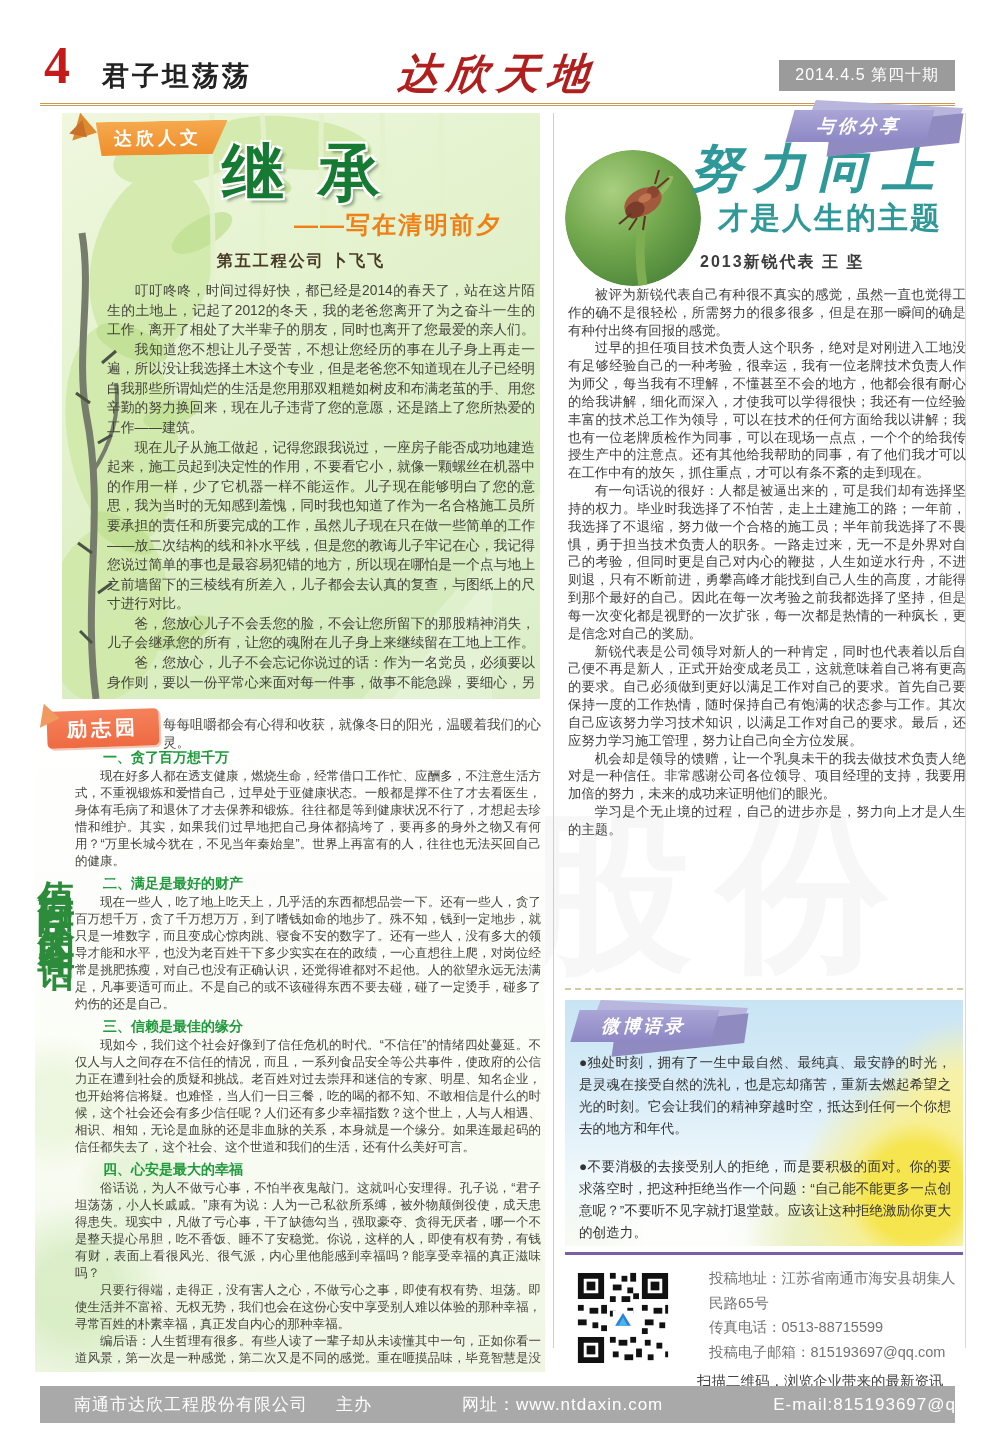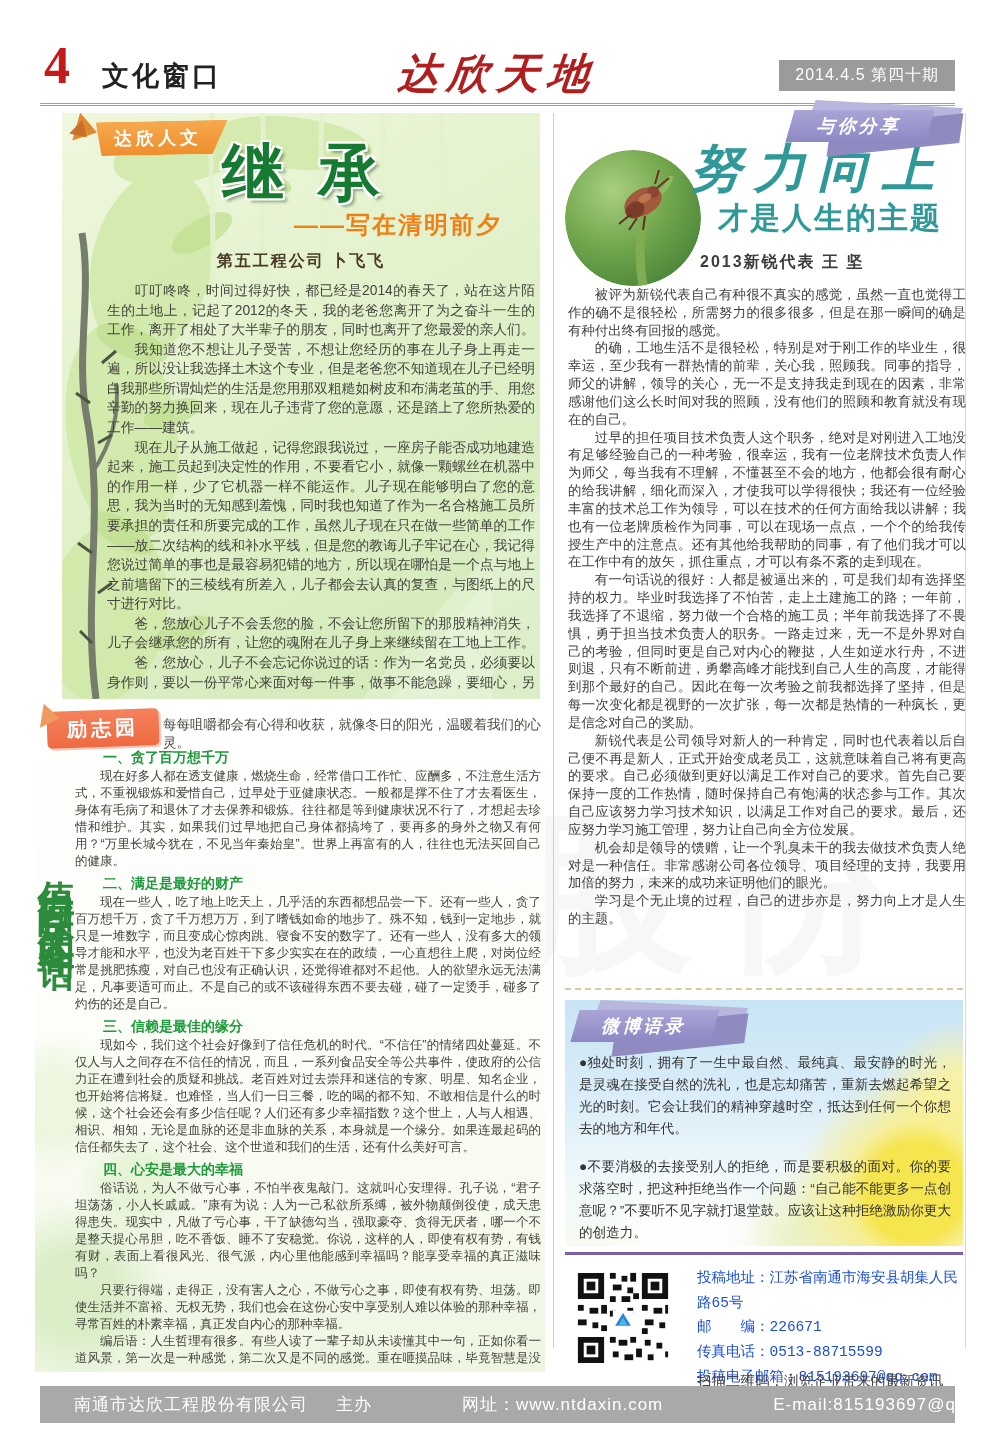--- a/index.html
+++ b/index.html
@@ -70,21 +70,21 @@
        radial-gradient(circle at 30% 95%, rgba(255,255,255,.8) 0 40px, transparent 80px),
        linear-gradient(180deg,#c8e4f4 0%, #daedf8 40%, #eef7fb 70%, #f8fbf2 100%); }
   .rb-weibo { left:10px; top:10px; position:absolute; }
   .weibo-quotes { position:absolute; left:14px; top:52px; width:372px; }
   .weibo-quotes p { font-size:13.6px; line-height:1.62; color:#333; text-align:justify; margin-bottom:16px; }
 
   
   .purple-line { position:absolute; left:565px; top:1252px; width:398px; height:3px; background:#7a5fa8; }
   .contact { position:absolute; left:575px; top:1266px; width:388px; height:104px; }
   .qr { position:absolute; left:0; top:4px; width:96px; height:96px; }
-  .contact-lines { position:absolute; left:122px; top:0; font-family:Liberation Mono, monospace; font-size:14.5px; color:#1d4ed8; line-height:1.7; }
+  .contact-lines { position:absolute; left:134px; top:0; font-family:Liberation Sans, sans-serif; font-size:14.5px; color:#737373; line-height:1.7; }
   .qr-caption { position:absolute; left:122px; top:104px; font-family:"DejaVu Serif",serif; font-size:14.5px; color:#444; line-height:1.6; }
   .qr-caption .url { font-size:13.5px; letter-spacing:1px; }
 
   
   .footer { position:absolute; left:40px; top:1386px; width:915px; height:37px; background:#a9a9a9; color:#fff; display:flex; align-items:center; font-size:17px; letter-spacing:1px; padding:0 34px; }
   .footer span { white-space:nowrap; }
   .footer .f-pub { margin-right:28px; }
   .footer .f-role { margin-right:90px; }
   .footer .f-web { margin-right:110px; }
 
@@ -92,21 +92,21 @@
 </style>
 </head>
 <body>
 
 <div class="page">
 
   <div class="watermark">达欣股份</div>
 
   <div class="header">
     <div class="pageno">4</div>
-    <div class="section-name">文化窗口</div>
+    <div class="section-name">君子坦荡荡</div>
     <div class="masthead">达欣天地</div>
     <div class="issue-box">2014.4.5 第四十期</div>
   </div>
 
   <div class="left-panel">
     <svg class="tree" width="478" height="586" viewBox="0 0 478 586">
       <g opacity="0.8" fill="#cfe8a6">
         <ellipse cx="120" cy="40" rx="70" ry="30" transform="rotate(-12 120 40)"></ellipse>
         <ellipse cx="230" cy="30" rx="80" ry="26" transform="rotate(6 230 30)"></ellipse>
         <ellipse cx="90" cy="150" rx="60" ry="95" transform="rotate(14 90 150)"></ellipse>
@@ -184,21 +184,20 @@
       <path d="M66 64 l-12 10 M72 68 l-8 12 M80 66 l-2 14" stroke="#5d3322" stroke-width="2" fill="none"></path>
       <ellipse cx="80" cy="48" rx="7" ry="4" transform="rotate(-28 80 48)" fill="#c97d58" opacity="0.8"></ellipse>
     </svg>
   </div>
 
   <div class="ra-title1">努力向上</div>
   <div class="ra-title2">才是人生的主题</div>
   <div class="ra-author">2013新锐代表  王 坚</div>
   <div class="ra-body">
     <p>被评为新锐代表自己有种很不真实的感觉，虽然一直也觉得工作的确不是很轻松，所需努力的很多很多，但是在那一瞬间的确是有种付出终有回报的感觉。</p>
-    <p>的确，工地生活不是很轻松，特别是对于刚工作的毕业生，很幸运，至少我有一群热情的前辈，关心我，照顾我。同事的指导，师父的讲解，领导的关心，无一不是支持我走到现在的因素，非常感谢他们这么长时间对我的照顾，没有他们的照顾和教育就没有现在的自己。</p>
     <p>过早的担任项目技术负责人这个职务，绝对是对刚进入工地没有足够经验自己的一种考验，很幸运，我有一位老牌技术负责人作为师父，每当我有不理解，不懂甚至不会的地方，他都会很有耐心的给我讲解，细化而深入，才使我可以学得很快；我还有一位经验丰富的技术总工作为领导，可以在技术的任何方面给我以讲解；我也有一位老牌质检作为同事，可以在现场一点点，一个个的给我传授生产中的注意点。还有其他给我帮助的同事，有了他们我才可以在工作中有的放矢，抓住重点，才可以有条不紊的走到现在。</p>
     <p>有一句话说的很好：人都是被逼出来的，可是我们却有选择坚持的权力。毕业时我选择了不怕苦，走上土建施工的路；一年前，我选择了不退缩，努力做一个合格的施工员；半年前我选择了不畏惧，勇于担当技术负责人的职务。一路走过来，无一不是外界对自己的考验，但同时更是自己对内心的鞭挞，人生如逆水行舟，不进则退，只有不断前进，勇攀高峰才能找到自己人生的高度，才能得到那个最好的自己。因此在每一次考验之前我都选择了坚持，但是每一次变化都是视野的一次扩张，每一次都是热情的一种疯长，更是信念对自己的奖励。</p>
     <p>新锐代表是公司领导对新人的一种肯定，同时也代表着以后自己便不再是新人，正式开始变成老员工，这就意味着自己将有更高的要求。自己必须做到更好以满足工作对自己的要求。首先自己要保持一度的工作热情，随时保持自己有饱满的状态参与工作。其次自己应该努力学习技术知识，以满足工作对自己的要求。最后，还应努力学习施工管理，努力让自己向全方位发展。</p>
     <p>机会却是领导的馈赠，让一个乳臭未干的我去做技术负责人绝对是一种信任。非常感谢公司各位领导、项目经理的支持，我要用加倍的努力，未来的成功来证明他们的眼光。</p>
     <p>学习是个无止境的过程，自己的进步亦是，努力向上才是人生的主题。</p>
   </div>
   <div class="dashed-div"></div>
 
   <div class="insp-panel">
     <div class="ribbon-red">励志园</div>
@@ -273,21 +272,20 @@
         <rect x="25" y="29" width="2" height="2"></rect>
           <rect x="12" y="14" width="2" height="2"></rect>
           <rect x="18" y="13" width="2" height="2"></rect>
       </g>
       <rect x="13" y="14" width="7" height="6" fill="#fff"></rect>
       <polygon points="16.5,14.8 19.2,19.2 13.8,19.2" fill="#2b7fd4"></polygon>
       <polygon points="16.5,16.2 18.1,19.2 14.9,19.2" fill="#49b6e8"></polygon>
     </svg>
     <div class="contact-lines">
       <div>投稿地址：江苏省南通市海安县胡集人民路65号</div>
-      <div>邮　　编：226671</div>
       <div>传真电话：0513-88715599</div>
       <div>投稿电子邮箱：815193697@qq.com</div>
     </div>
     <div class="qr-caption">
       <div>扫描二维码，浏览企业带来的最新资讯</div>
       <div class="url">（http://www.ntdaxin.com/）</div>
     </div>
   </div>
 
   <div class="footer">

